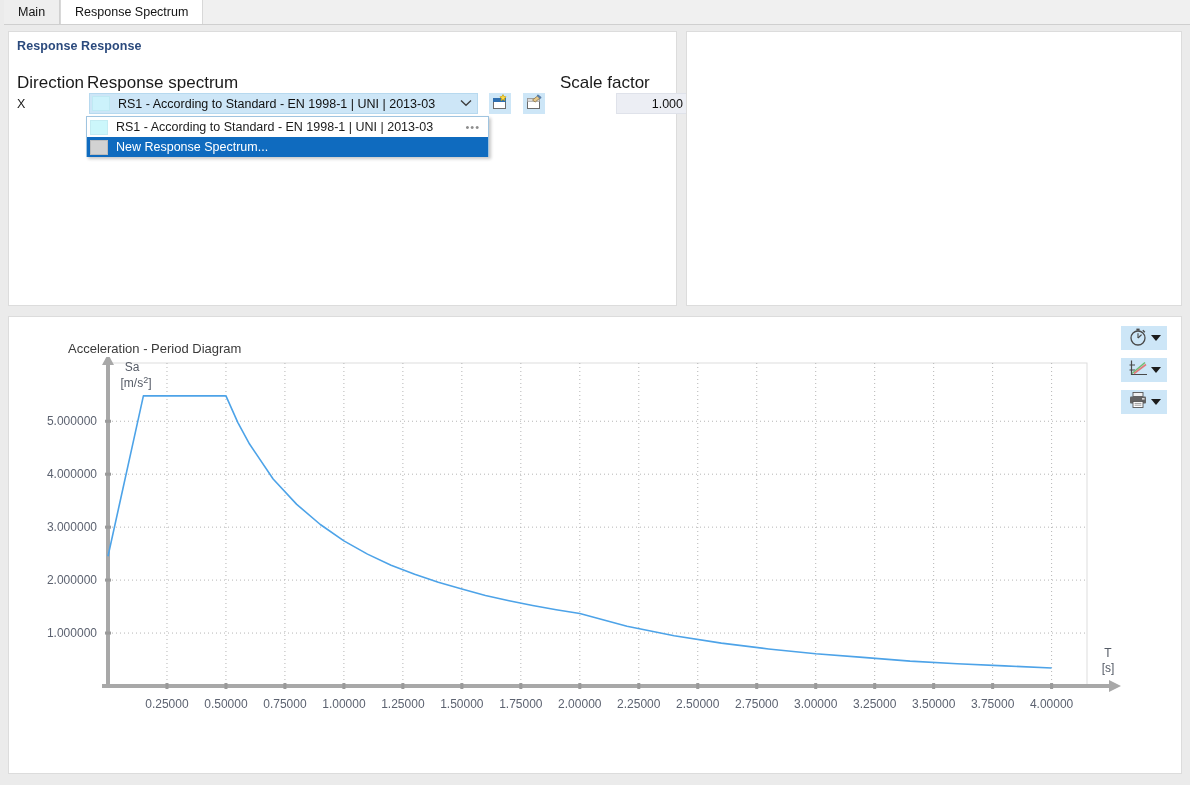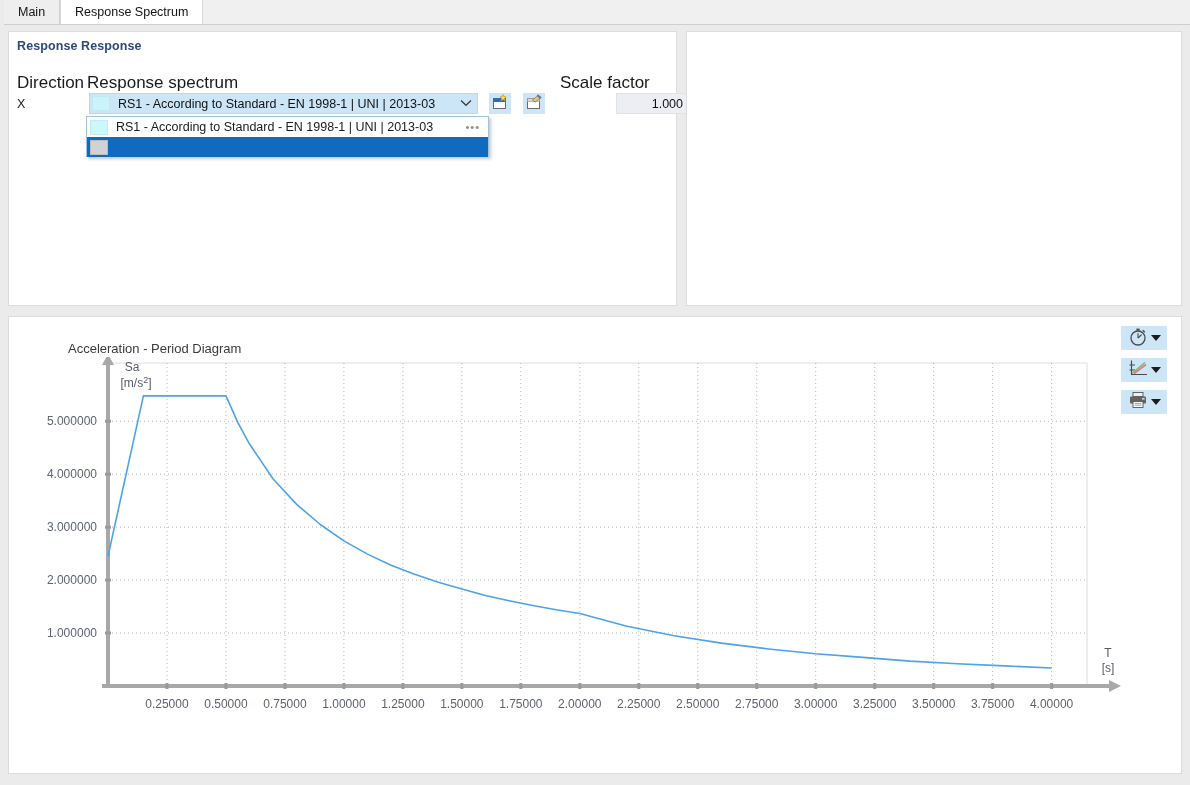--- a/index.html
+++ b/index.html
@@ -257,20 +257,21 @@
 <div id="panel-right"></div>
 
 <div id="dropdown">
   <div class="dd-item">
     <span class="dd-swatch cyan"></span>
     <span class="dd-label">RS1 - According to Standard - EN 1998-1 | UNI | 2013-03</span>
     <span class="dd-ellip">•••</span>
   </div>
   <div class="dd-item sel">
     <span class="dd-swatch gray"></span>
+    <span class="dd-label">New Response Spectrum...</span>
   </div>
 </div>
 
 <div id="panel-bottom">
 
   <div id="diagram-title">Acceleration - Period Diagram</div>
 
   <div id="chart-toolbar">
     <div class="tb-btn">
       <span>

